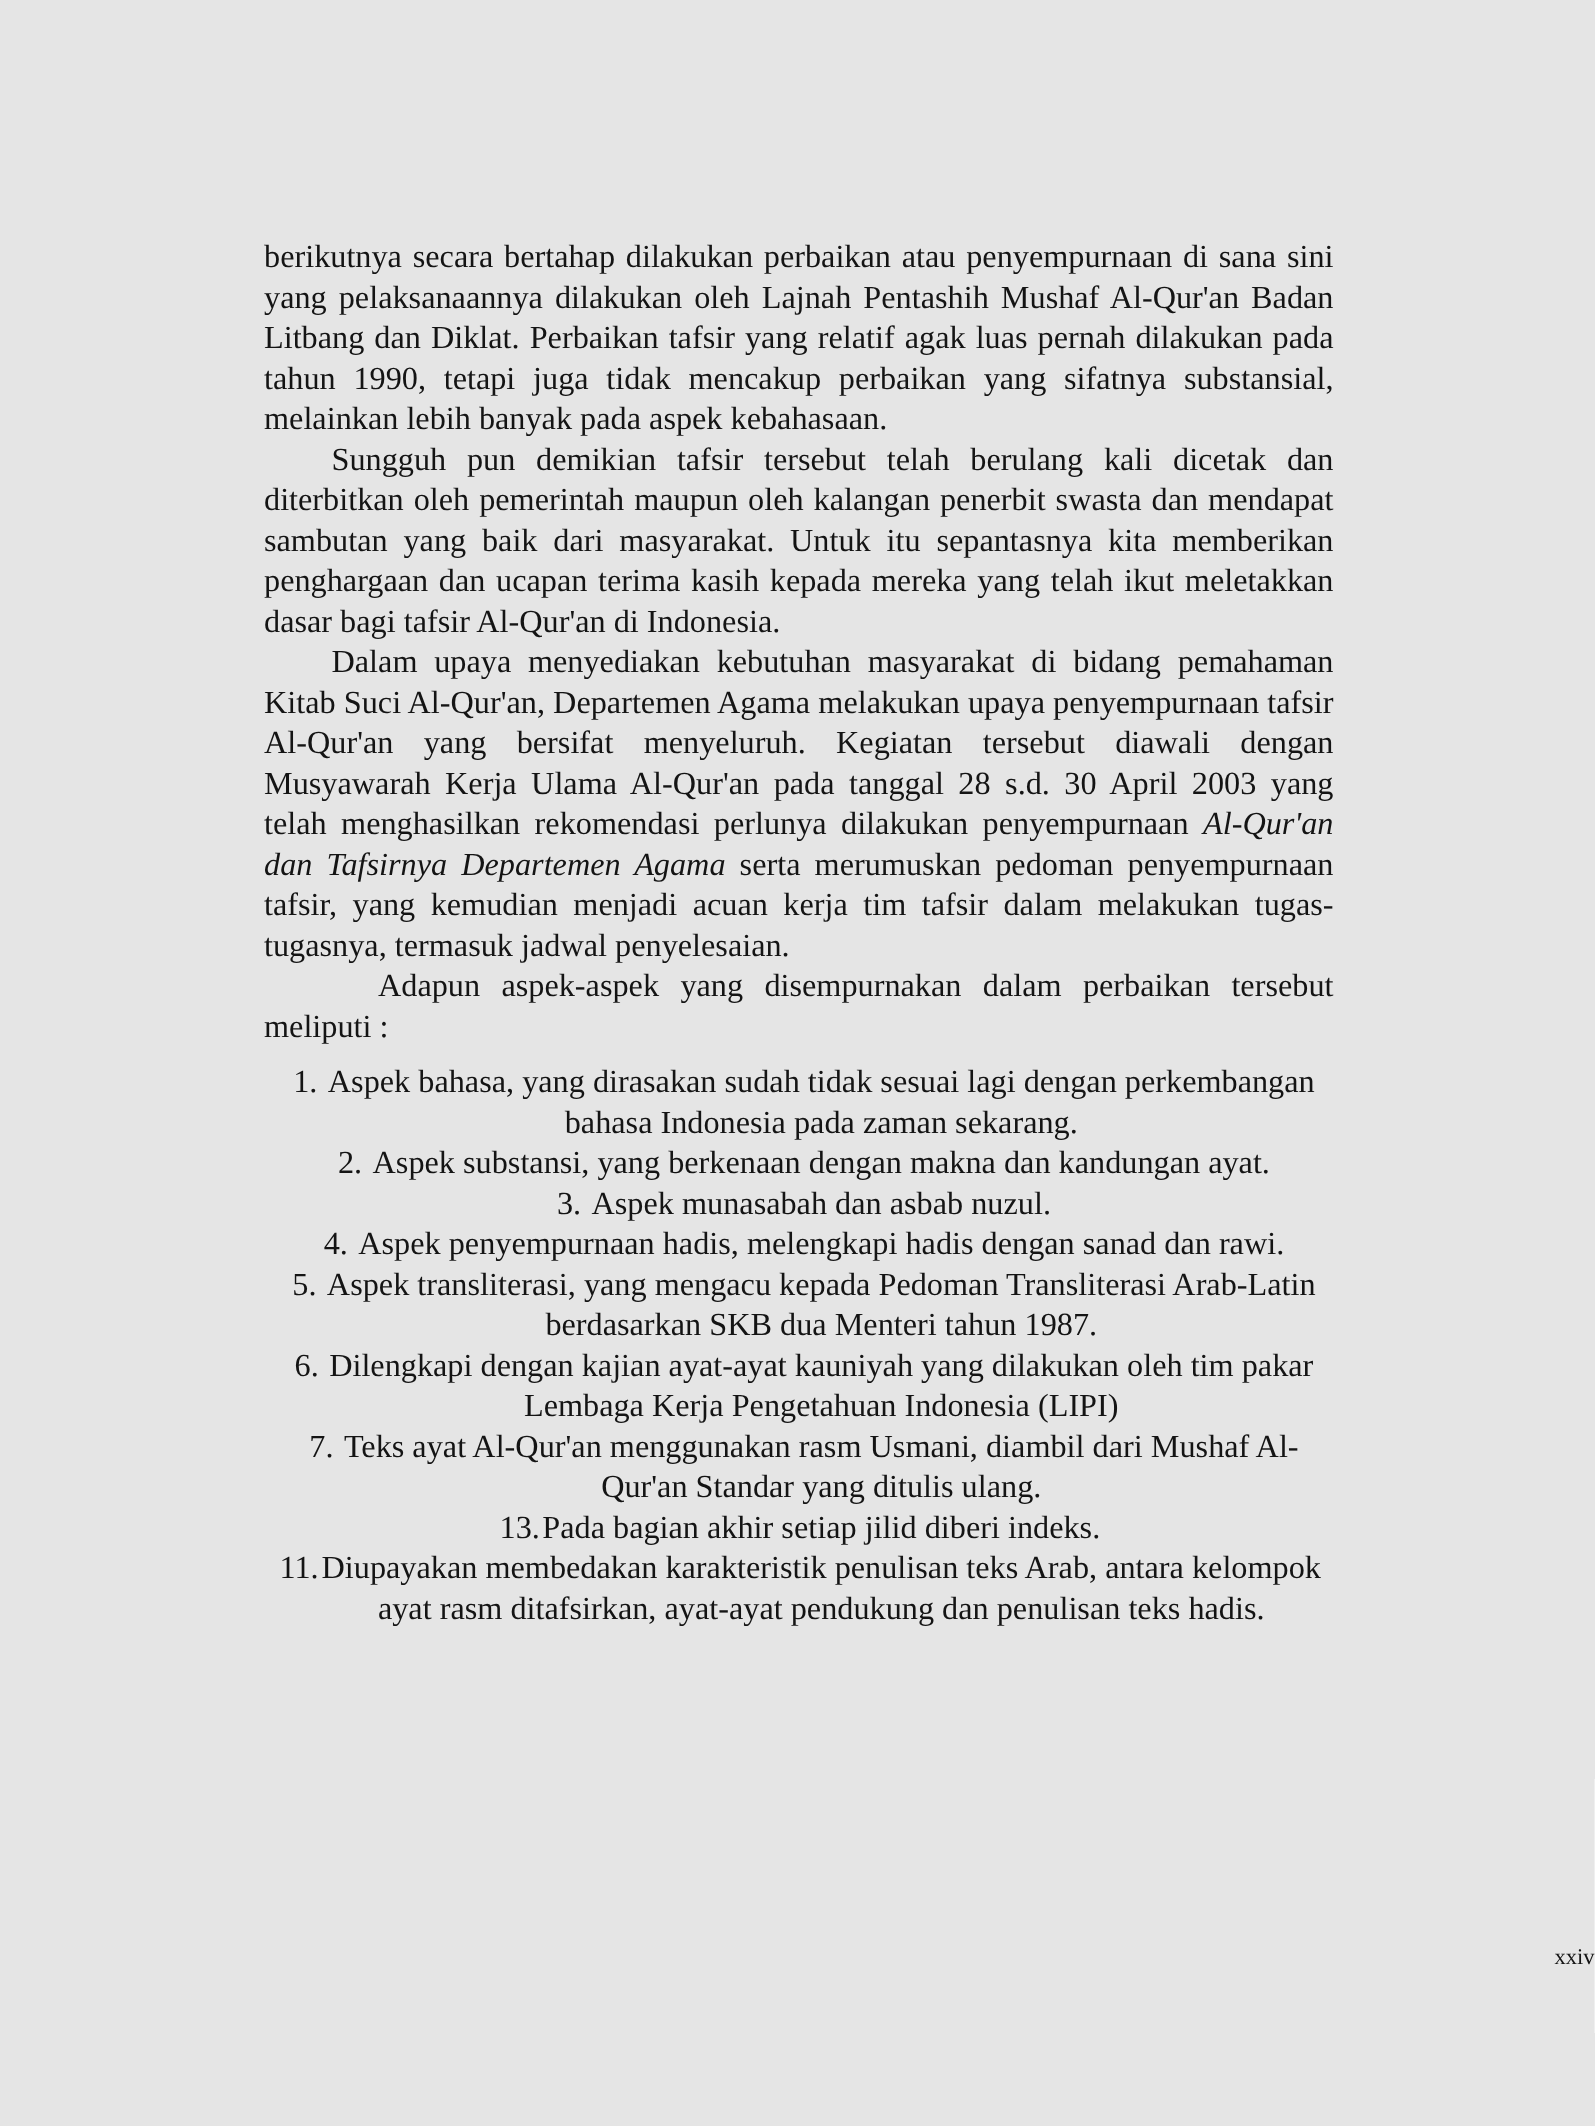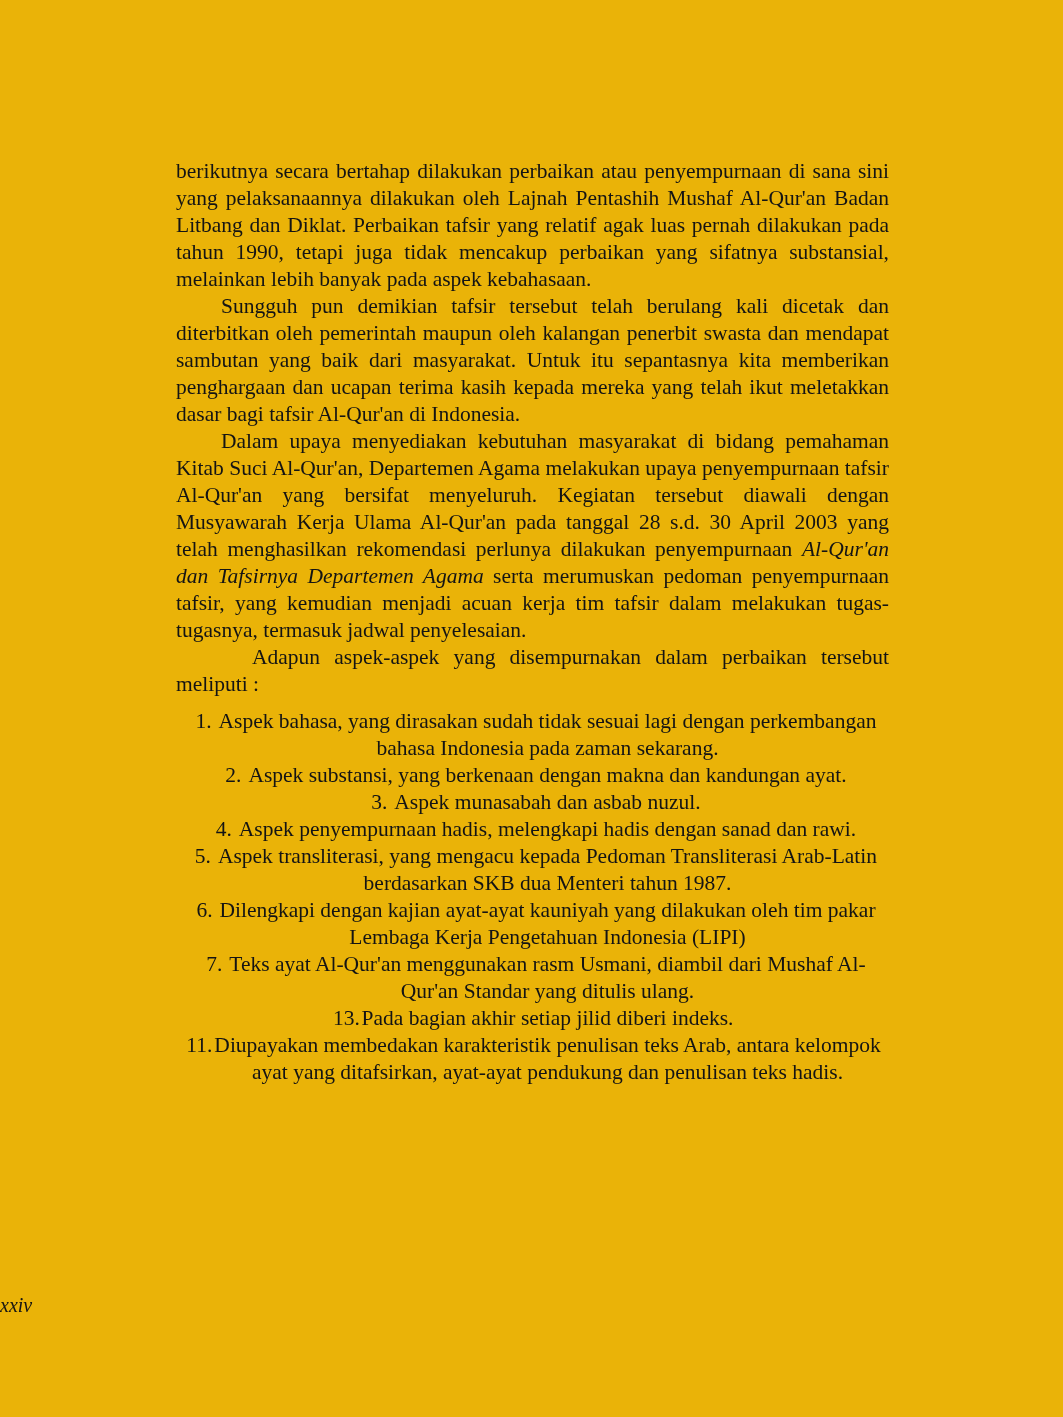--- a/index.html
+++ b/index.html
@@ -14,21 +14,21 @@
     font-family: "Liberation Serif", "DejaVu Serif", serif;
     color: #141414;
     overflow: hidden;
   }
   .page {
     position: absolute;
     left: 0;
     top: 0;
     width: 1063px;
     height: 1417px;
-    background: #eab308;
+    background: #e5e5e5;
   }
   .content {
     position: absolute;
     left: 176px;
     top: 158px;
     width: 713px;
     font-size: 21.5px;
     line-height: 27px;
   }
   p {
@@ -50,24 +50,23 @@
     display: inline-block;
     width: 30px;
     text-indent: 0;
   }
   .txt { }
   .footer {
     position: absolute;
     left: 0;
     top: 1292px;
     width: 1063px;
-    text-align: left;
-    font-size: 20px;
+    text-align: right;
+    font-size: 15px;
     line-height: 27px;
-    font-style: italic;
   }
   i { font-style: italic; }
 </style>
 </head>
 <body>
 
 <div class="page">
   <div class="content">
 
     <p>berikutnya secara bertahap dilakukan perbaikan atau penyempurnaan di sana sini yang pelaksanaannya dilakukan oleh Lajnah Pentashih Mushaf Al-Qur'an Badan Litbang dan Diklat. Perbaikan tafsir yang relatif agak luas pernah dilakukan pada tahun 1990, tetapi juga tidak mencakup perbaikan yang sifatnya substansial, melainkan lebih banyak pada aspek kebahasaan.</p>
@@ -80,19 +79,19 @@
 
     <div class="numbered-list">
       <div class="li"><span class="num">1.</span><span class="txt">Aspek bahasa, yang dirasakan sudah tidak sesuai lagi dengan perkembangan bahasa Indonesia pada zaman sekarang.</span></div>
       <div class="li"><span class="num">2.</span><span class="txt">Aspek substansi, yang berkenaan dengan makna dan kandungan ayat.</span></div>
       <div class="li"><span class="num">3.</span><span class="txt">Aspek munasabah dan asbab nuzul.</span></div>
       <div class="li"><span class="num">4.</span><span class="txt">Aspek penyempurnaan hadis, melengkapi hadis dengan sanad dan rawi.</span></div>
       <div class="li"><span class="num">5.</span><span class="txt">Aspek transliterasi, yang mengacu kepada Pedoman Transliterasi Arab-Latin berdasarkan SKB dua Menteri tahun 1987.</span></div>
       <div class="li"><span class="num">6.</span><span class="txt">Dilengkapi dengan kajian ayat-ayat kauniyah yang dilakukan oleh tim pakar Lembaga Kerja Pengetahuan Indonesia (LIPI)</span></div>
       <div class="li"><span class="num">7.</span><span class="txt">Teks ayat Al-Qur'an menggunakan rasm Usmani, diambil dari Mushaf Al-Qur'an Standar yang ditulis ulang.</span></div>
       <div class="li"><span class="num">13.</span><span class="txt">Pada bagian akhir setiap jilid diberi indeks.</span></div>
-      <div class="li"><span class="num">11.</span><span class="txt">Diupayakan membedakan karakteristik penulisan teks Arab, antara kelompok ayat yang ditafsirkan, ayat-ayat pendukung dan penulisan teks hadis.</span></div>
+      <div class="li"><span class="num">11.</span><span class="txt">Diupayakan membedakan karakteristik penulisan teks Arab, antara kelompok ayat rasm ditafsirkan, ayat-ayat pendukung dan penulisan teks hadis.</span></div>
     </div>
 
   </div>
 
   <div class="footer">xxiv</div>
 </div>
 
 </body></html>

